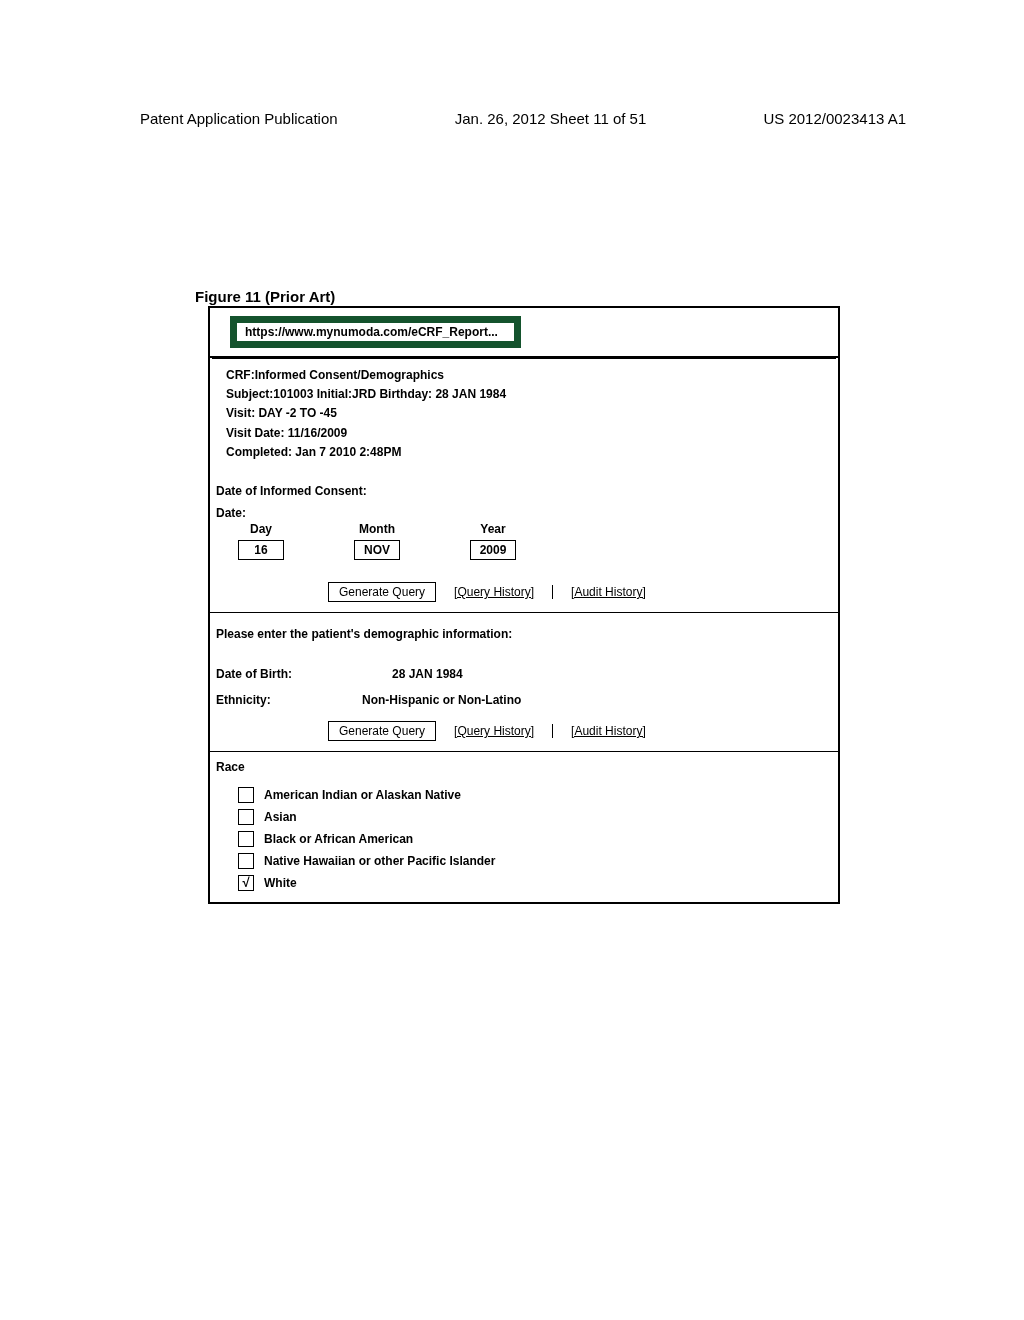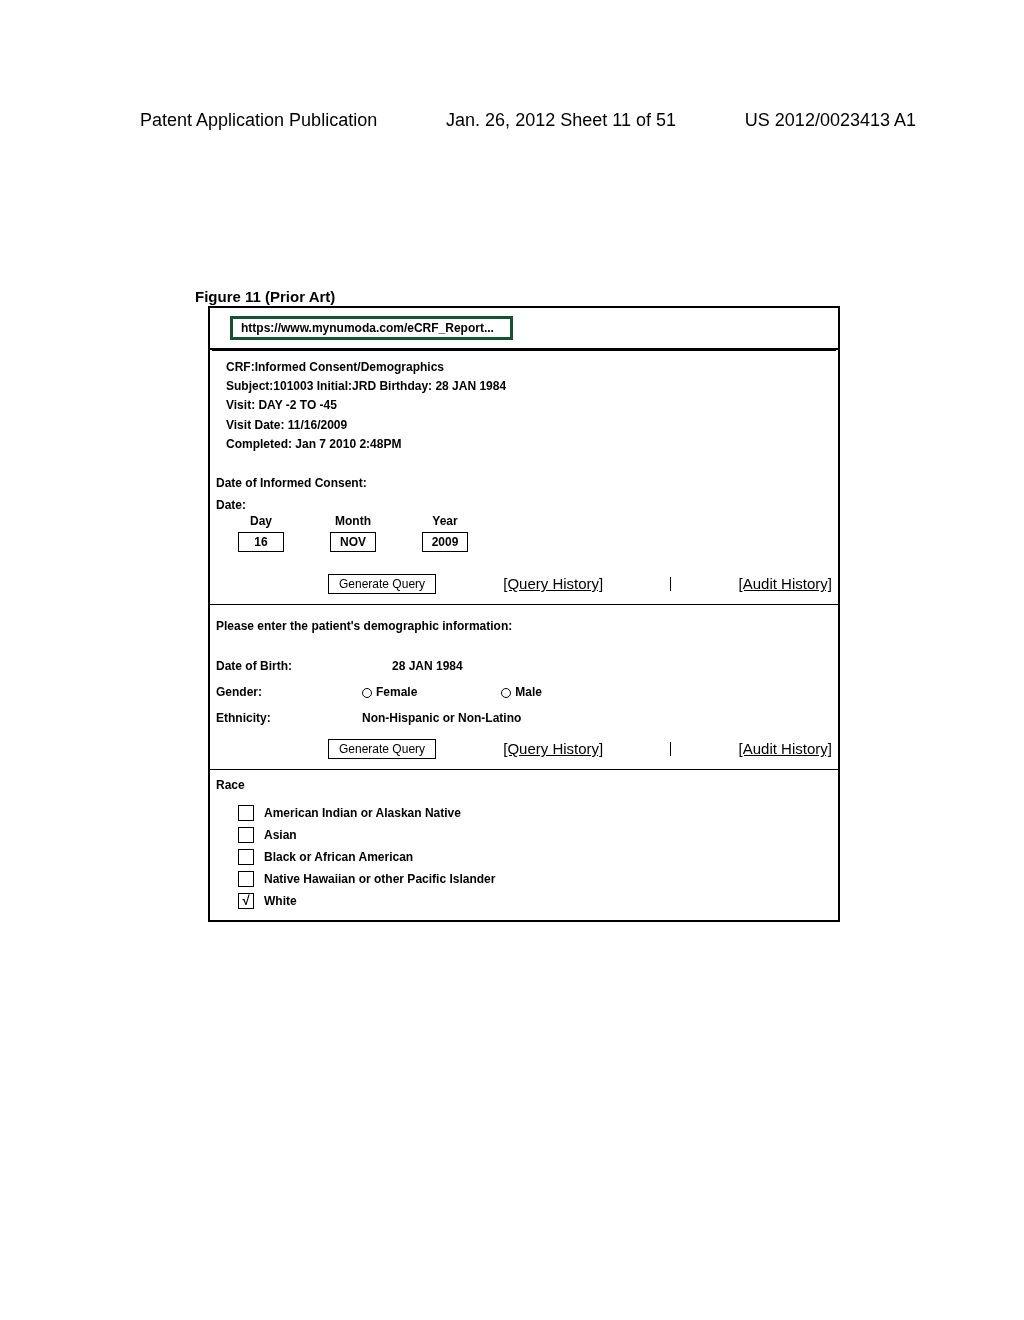--- a/index.html
+++ b/index.html
@@ -8,22 +8,22 @@
       height: 1320px;
       background: #fff;
       font-family: Arial, Helvetica, sans-serif;
       color: #000;
       position: relative;
     }
     .header-row {
       position: absolute;
       top: 110px;
       left: 140px;
-      right: 108px;
-      font-size: 18px;
+      right: 118px;
+      font-size: 15px;
       font-weight: normal;
       display: flex;
       justify-content: space-between;
     }
     .figure-caption {
       position: absolute;
       top: 288px;
       left: 195px;
       font-size: 15px;
       font-weight: bold;
@@ -37,21 +37,21 @@
       font-size: 12px;
       font-weight: bold;
     }
     .url-bar {
       border-bottom: 2px solid #000;
       padding: 8px 6px 8px 6px;
       position: relative;
     }
     .url-box {
       display: inline-block;
-      border: 3px solid #14532d;
+      border: 7px solid #14532d;
       padding: 2px 16px 2px 8px;
       margin-left: 14px;
       font-weight: bold;
     }
     .url-bar::after {
       content: "";
       position: absolute;
       bottom: -3px;
       left: 2px;
       right: 2px;
@@ -63,21 +63,21 @@
       line-height: 1.6;
     }
     .section-pad {
       padding: 20px 6px 4px 6px;
     }
     .date-group {
       padding: 4px 0 4px 16px;
     }
     .date-row {
       display: flex;
-      gap: 22px;
+      gap: 46px;
       align-items: center;
     }
     .date-col {
       text-align: center;
       width: 70px;
     }
     .date-box {
       border: 1px solid #000;
       padding: 2px 6px;
       margin-top: 4px;
@@ -93,21 +93,21 @@
       margin-left: 112px;
     }
     .btn {
       border: 1px solid #000;
       padding: 2px 10px;
       font-size: 12px;
       font-weight: normal;
       display: inline-block;
     }
     .link-text {
-      font-size: 15px;
+      font-size: 12px;
       font-weight: normal;
       text-decoration: underline;
     }
     .divider {
       border-top: 1px solid #000;
       margin: 0;
     }
     .demo-block {
       padding: 14px 6px 2px 6px;
     }
@@ -146,21 +146,20 @@
       border: 1px solid #000;
       margin-right: 10px;
       display: flex;
       align-items: center;
       justify-content: center;
       font-size: 13px;
       font-weight: bold;
     }
     .action-wrap {
       position: relative;
-      justify-content: space-between;
     }
     .vbar {
       display: inline-block;
       width: 1px;
       height: 14px;
       background: #000;
       vertical-align: middle;
     }
   </style>
 </head>
@@ -220,26 +219,20 @@
   <div class="divider"></div>
 
   <div class="demo-block">
     <div style="margin-bottom:20px;">Please enter the patient's demographic information:</div>
 
     <div class="field-row">
       <span class="field-label">Date of Birth:</span>
       <span style="margin-left:30px;">28 JAN 1984</span>
     </div>
 
-    <div class="field-row">
-      <span class="field-label">Gender:</span>
-      <span><span class="radio-circle"></span><span>Female</span></span>
-      <span style="width:20px;"></span>
-      <span><span class="radio-circle"></span><span>Male</span></span>
-    </div>
 
     <div class="field-row">
       <span class="field-label">Ethnicity:</span>
       <span>Non-Hispanic or Non-Latino</span>
     </div>
   </div>
 
   <div class="action-row action-wrap" style="padding-top:6px;">
     <span class="btn">Generate Query</span>
     <span class="link-text">[Query History]</span>

